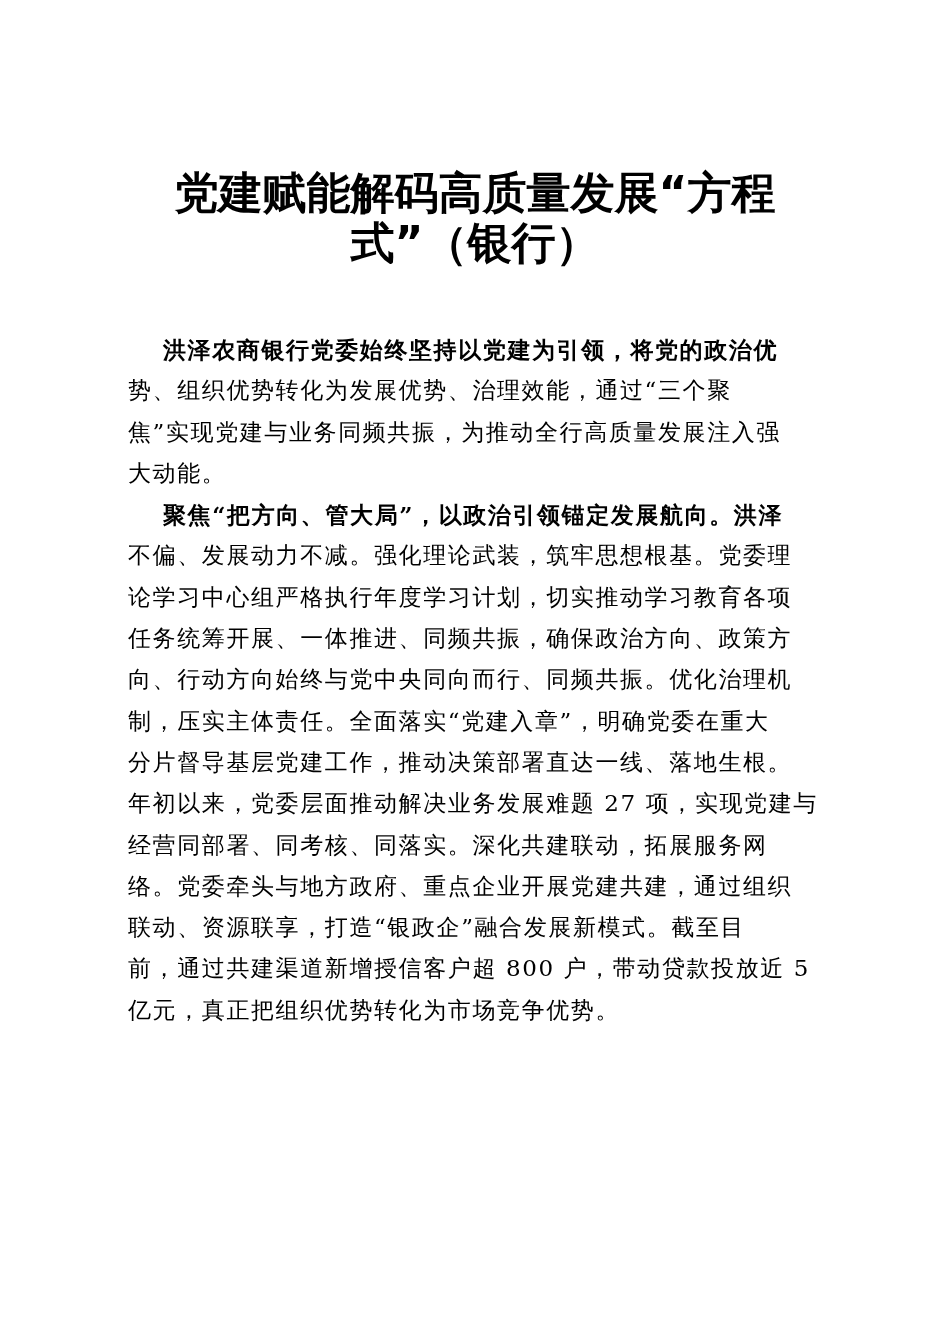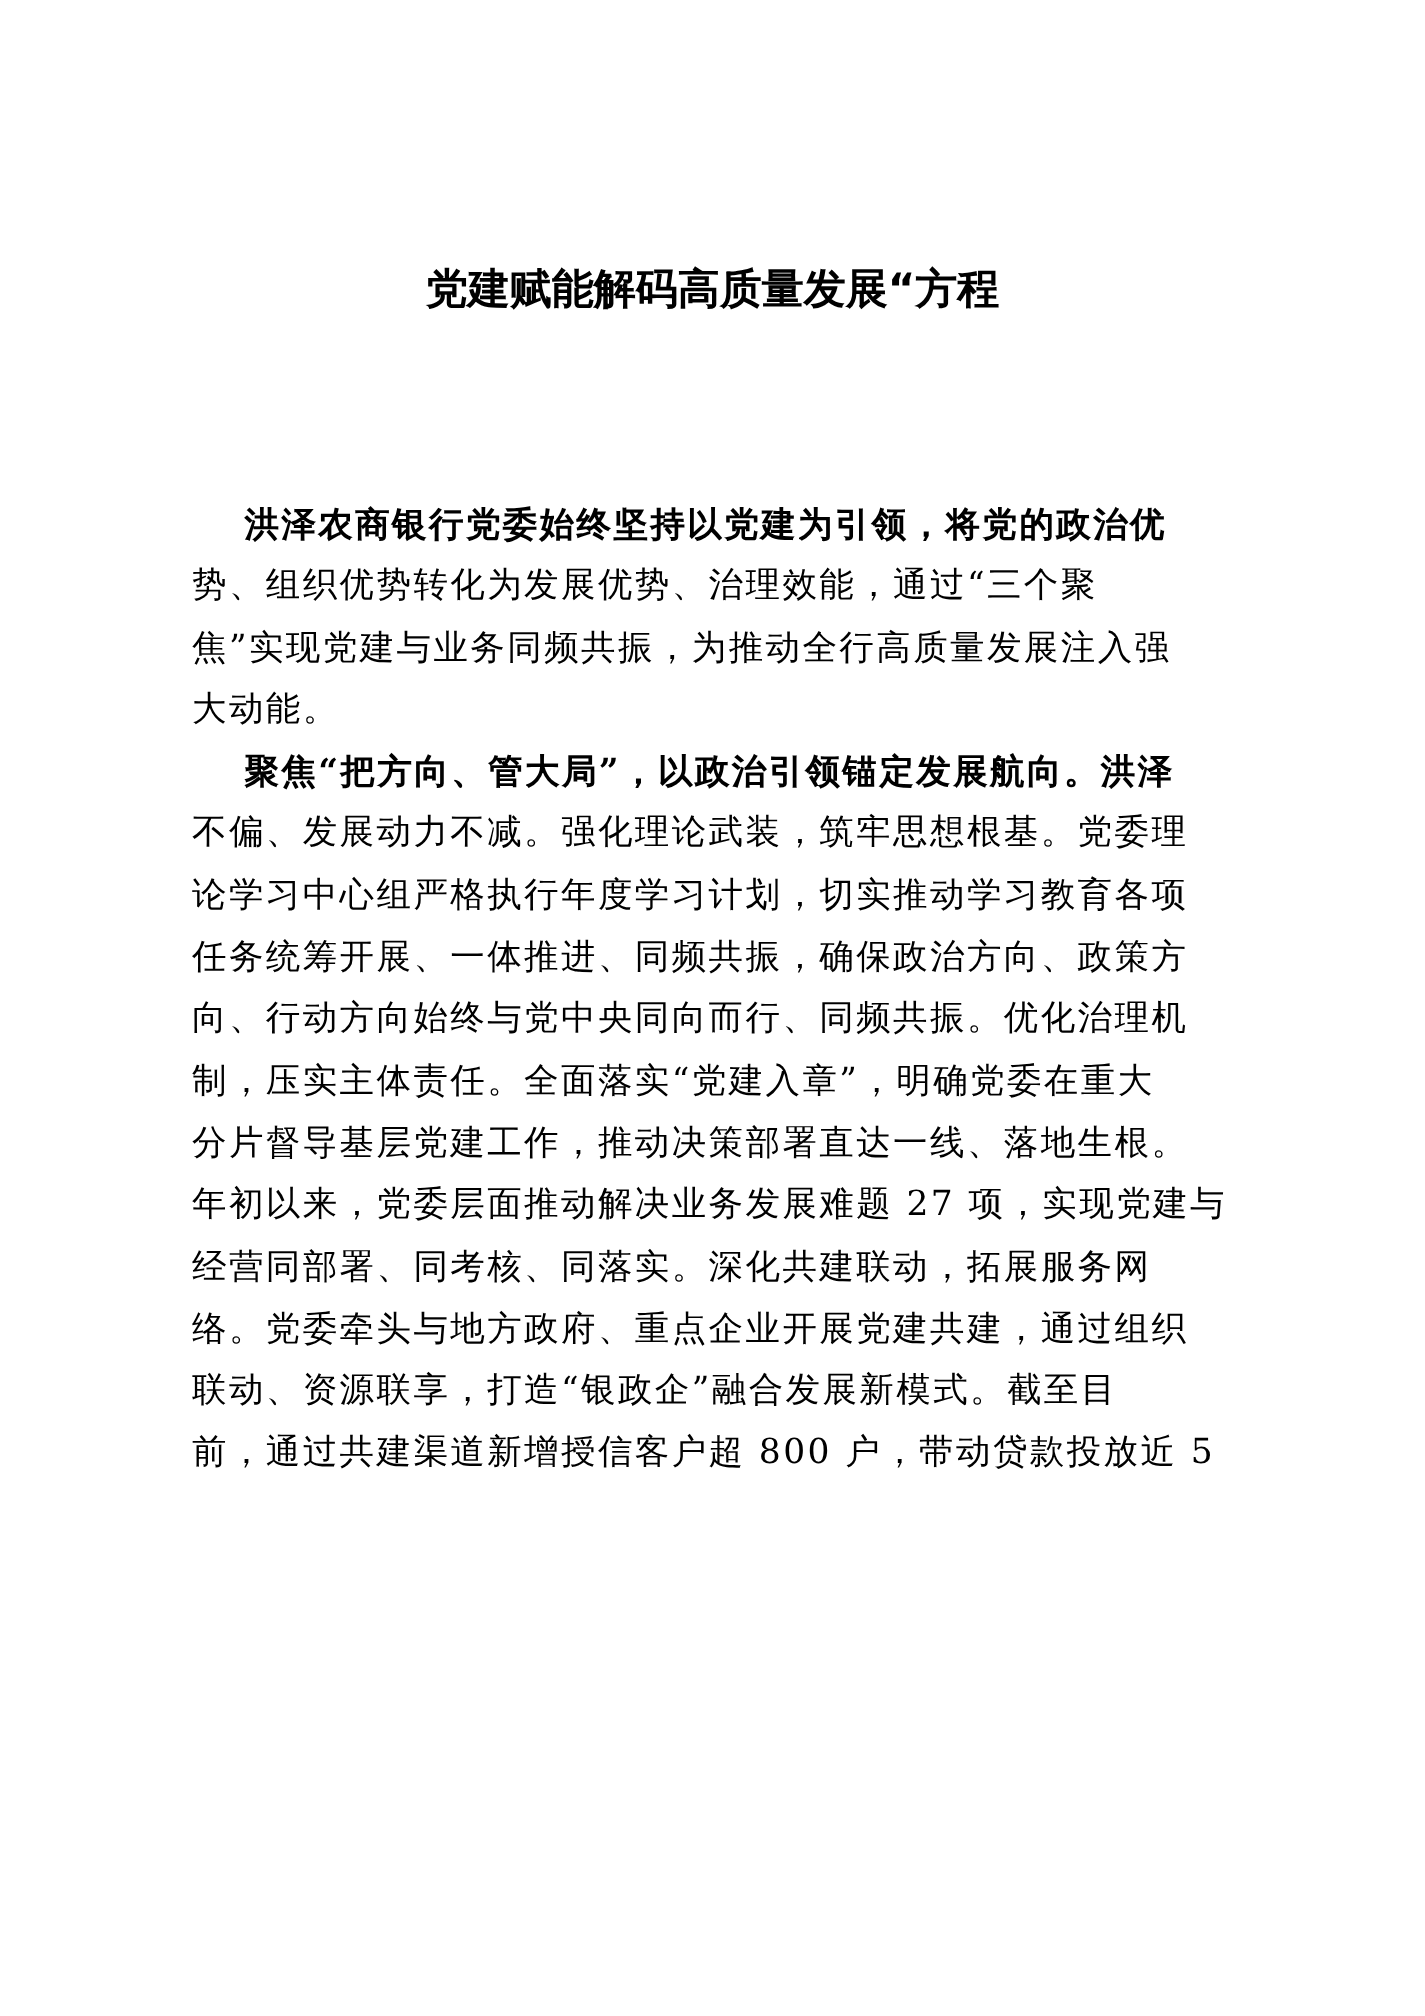--- a/index.html
+++ b/index.html
@@ -23,21 +23,21 @@
       background: #ffffff;
     }
     .title {
       position: absolute;
       left: 0;
       top: 168px;
       width: 950px;
       text-align: center;
       font-family: "DejaVu Sans", sans-serif;
       font-weight: bold;
-      font-size: 28px;
+      font-size: 44px;
       line-height: 50px;
       letter-spacing: 0px;
     }
     .title-line {
       display: block;
       white-space: nowrap;
     }
     .body {
       position: absolute;
       left: 128px;
@@ -58,20 +58,21 @@
       font-weight: bold;
     }
   </style>
 </head>
 <body>
 
 <div class="page">
 
   <div class="title">
     <span class="title-line">党建赋能解码高质量发展“方程</span>
+    <span class="title-line">式”（银行）</span>
   </div>
 
   <div class="body">
 
     <div>
       <span class="line indent">洪泽农商银行党委始终坚持以党建为引领，将党的政治优</span>
       <span class="line">势、组织优势转化为发展优势、治理效能，通过“三个聚</span>
       <span class="line">焦”实现党建与业务同频共振，为推动全行高质量发展注入强</span>
       <span class="line">大动能。</span>
     </div>
@@ -82,16 +83,17 @@
       <span class="line">论学习中心组严格执行年度学习计划，切实推动学习教育各项</span>
       <span class="line">任务统筹开展、一体推进、同频共振，确保政治方向、政策方</span>
       <span class="line">向、行动方向始终与党中央同向而行、同频共振。优化治理机</span>
       <span class="line">制，压实主体责任。全面落实“党建入章”，明确党委在重大</span>
       <span class="line">分片督导基层党建工作，推动决策部署直达一线、落地生根。</span>
       <span class="line">年初以来，党委层面推动解决业务发展难题 27 项，实现党建与</span>
       <span class="line">经营同部署、同考核、同落实。深化共建联动，拓展服务网</span>
       <span class="line">络。党委牵头与地方政府、重点企业开展党建共建，通过组织</span>
       <span class="line">联动、资源联享，打造“银政企”融合发展新模式。截至目</span>
       <span class="line">前，通过共建渠道新增授信客户超 800 户，带动贷款投放近 5</span>
+      <span class="line">亿元，真正把组织优势转化为市场竞争优势。</span>
     </div>
 
   </div>
 </div>
 
 </body></html>

